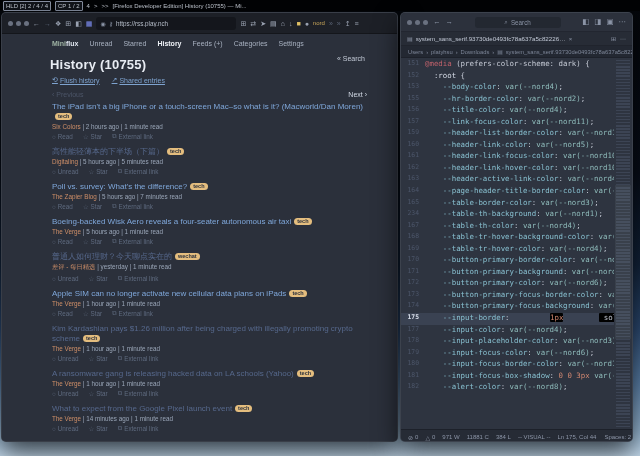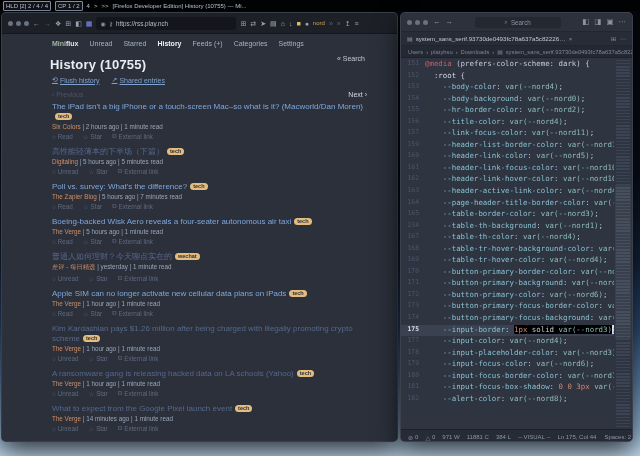--- a/index.html
+++ b/index.html
@@ -78,21 +78,21 @@
   .lnum{width:18px;text-align:right;color:#4c566a;padding-right:6px;flex:0 0 auto;font-size:6.4px;}
   .lcontent{overflow:hidden;white-space:pre;}
   .line.current{background:#3a4252;}
   .line.current .lnum{color:#d8dee9;font-weight:bold;}
   .tk-pln{color:#c6cbd6;}
   .tk-kw{color:#bf616a;}
   .tk-prop{color:#88c0d0;}
   .tk-val{color:#8fbcbb;}
   .tk-num{color:#d08770;}
   .tk-pse{color:#d8dee9;}
-  .tk-sel{background:#000000;border-radius:1px;}
+  .tk-sel{background:#000000;border-radius:1px;margin-left:36px;}
   .tk-cur{background:#d8dee9;color:#2e3440;}
   .minimap{position:absolute;right:2px;top:2px;width:14px;bottom:2px;
     background:repeating-linear-gradient(180deg,#3c4454 0 1.4px,transparent 1.4px 3.1px);}
   .minimap .viewport{position:absolute;left:-1px;right:-1px;top:34%;height:42%;
     background:rgba(216,222,233,.07);border-radius:1px;}
   .e-status{height:14px;background:#262b35;border-top:1px solid #1d212a;
     display:flex;align-items:center;gap:7px;padding:0 7px;font-size:6px;color:#8c95a7;}
   .e-status .right{margin-left:auto;display:flex;gap:8px;}
   .st{display:flex;gap:2px;align-items:center;white-space:nowrap;}
 </style>
@@ -370,21 +370,20 @@
       <span>Downloads</span>
       <span>›</span>
       <span>▤</span>
       <span>system_sans_serif.93730de0493fc78a637a5c8222644865b9f0dbcc587</span>
     </div>
   <div class="e-body">
     <div class="code-col">
         <div class="line"><span class="lnum">151</span><span class="lcontent"><span class="tk-kw">@media</span><span class="tk-pln"> (prefers-color-scheme: dark) {</span></span></div>
         <div class="line"><span class="lnum">152</span><span class="lcontent"><span class="tk-pln">  </span><span class="tk-pse">:root</span><span class="tk-pln"> {</span></span></div>
         <div class="line"><span class="lnum">153</span><span class="lcontent"><span class="tk-pln">    </span><span class="tk-prop">--body-color</span><span class="tk-pln">: </span><span class="tk-val">var(--nord4)</span><span class="tk-pln">;</span></span></div>
-        <div class="line"><span class="lnum">154</span><span class="lcontent"><span class="tk-pln">    </span><span class="tk-prop">--body-background</span><span class="tk-pln">: </span><span class="tk-val">var(--nord0)</span><span class="tk-pln">;</span></span></div>
         <div class="line"><span class="lnum">155</span><span class="lcontent"><span class="tk-pln">    </span><span class="tk-prop">--hr-border-color</span><span class="tk-pln">: </span><span class="tk-val">var(--nord2)</span><span class="tk-pln">;</span></span></div>
         <div class="line"><span class="lnum">156</span><span class="lcontent"><span class="tk-pln">    </span><span class="tk-prop">--title-color</span><span class="tk-pln">: </span><span class="tk-val">var(--nord4)</span><span class="tk-pln">;</span></span></div>
         <div class="line"><span class="lnum">157</span><span class="lcontent"><span class="tk-pln">    </span><span class="tk-prop">--link-focus-color</span><span class="tk-pln">: </span><span class="tk-val">var(--nord11)</span><span class="tk-pln">;</span></span></div>
         <div class="line"><span class="lnum">159</span><span class="lcontent"><span class="tk-pln">    </span><span class="tk-prop">--header-list-border-color</span><span class="tk-pln">: </span><span class="tk-val">var(--nord1)</span></span></div>
         <div class="line"><span class="lnum">160</span><span class="lcontent"><span class="tk-pln">    </span><span class="tk-prop">--header-link-color</span><span class="tk-pln">: </span><span class="tk-val">var(--nord5)</span><span class="tk-pln">;</span></span></div>
         <div class="line"><span class="lnum">161</span><span class="lcontent"><span class="tk-pln">    </span><span class="tk-prop">--header-link-focus-color</span><span class="tk-pln">: </span><span class="tk-val">var(--nord10)</span></span></div>
         <div class="line"><span class="lnum">162</span><span class="lcontent"><span class="tk-pln">    </span><span class="tk-prop">--header-link-hover-color</span><span class="tk-pln">: </span><span class="tk-val">var(--nord10)</span></span></div>
         <div class="line"><span class="lnum">163</span><span class="lcontent"><span class="tk-pln">    </span><span class="tk-prop">--header-active-link-color</span><span class="tk-pln">: </span><span class="tk-val">var(--nord4)</span></span></div>
         <div class="line"><span class="lnum">164</span><span class="lcontent"><span class="tk-pln">    </span><span class="tk-prop">--page-header-title-border-color</span><span class="tk-pln">: </span><span class="tk-val">var(--nord1)</span></span></div>
         <div class="line"><span class="lnum">165</span><span class="lcontent"><span class="tk-pln">    </span><span class="tk-prop">--table-border-color</span><span class="tk-pln">: </span><span class="tk-val">var(--nord3)</span><span class="tk-pln">;</span></span></div>

